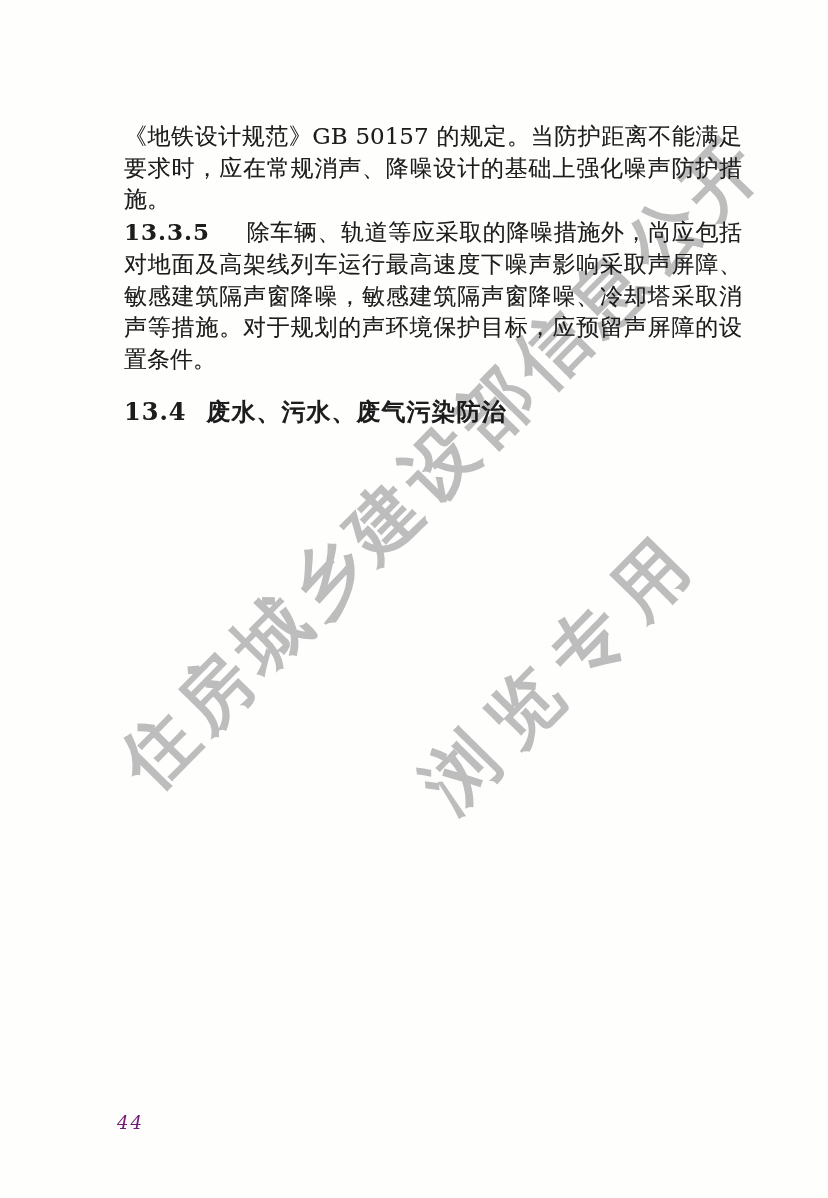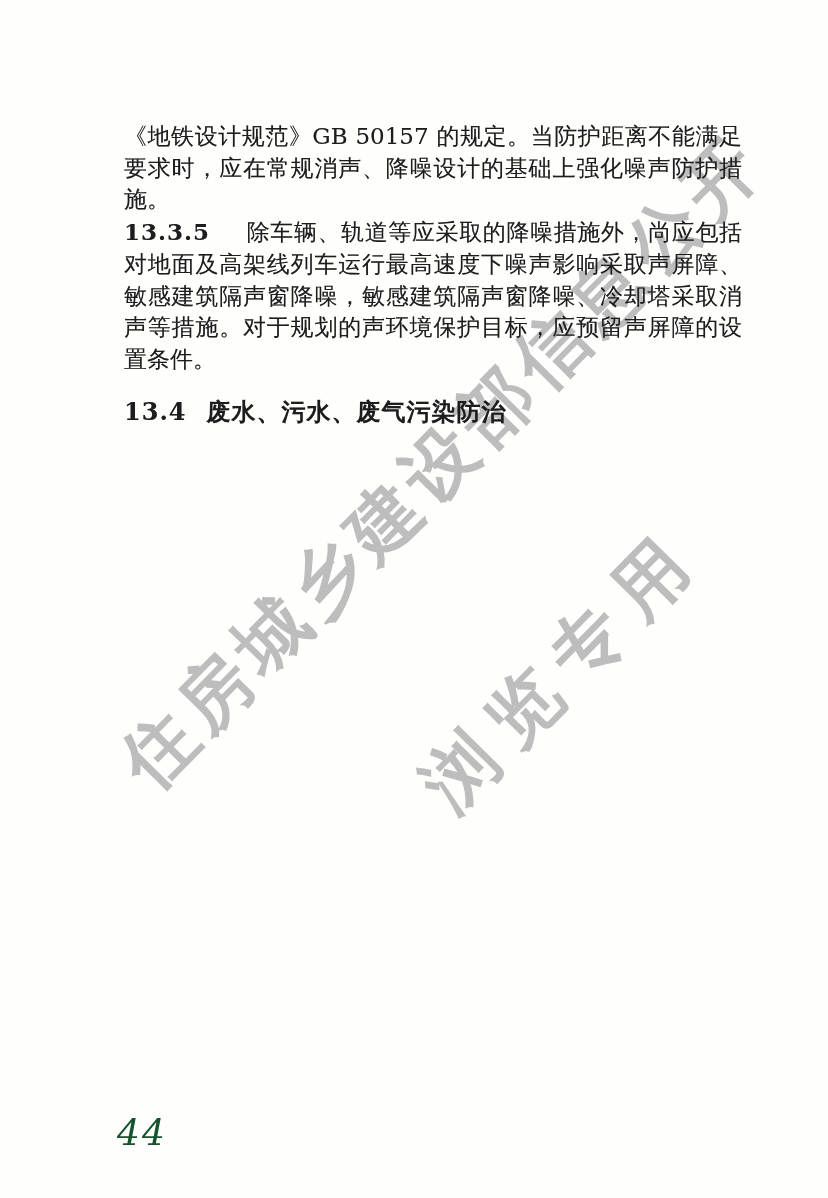--- a/index.html
+++ b/index.html
@@ -39,21 +39,21 @@
   .para{margin:0;}
   .clause-num{font-weight:bold;padding-right:36px;letter-spacing:1px;}
   .heading{
     font-size:24px;font-weight:bold;text-align:left;
     line-height:32px;margin:20px 0 21px;
     letter-spacing:1px;
   }
   .hnum{padding-right:20px;}
   .page-number{
     position:absolute;left:117px;top:1112px;z-index:2;
-    font-style:italic;font-size:36px;letter-spacing:2px;color:#14532d;
+    font-style:italic;font-size:18px;letter-spacing:2px;color:#701a75;
     font-family:"DejaVu Serif","Liberation Serif",serif;
   }
 </style>
 </head>
 <body>
 
 <div class="page">
   <div class="watermark wm1">住房城乡建设部信息公开</div>
   <div class="watermark wm2">浏览专用</div>
 

